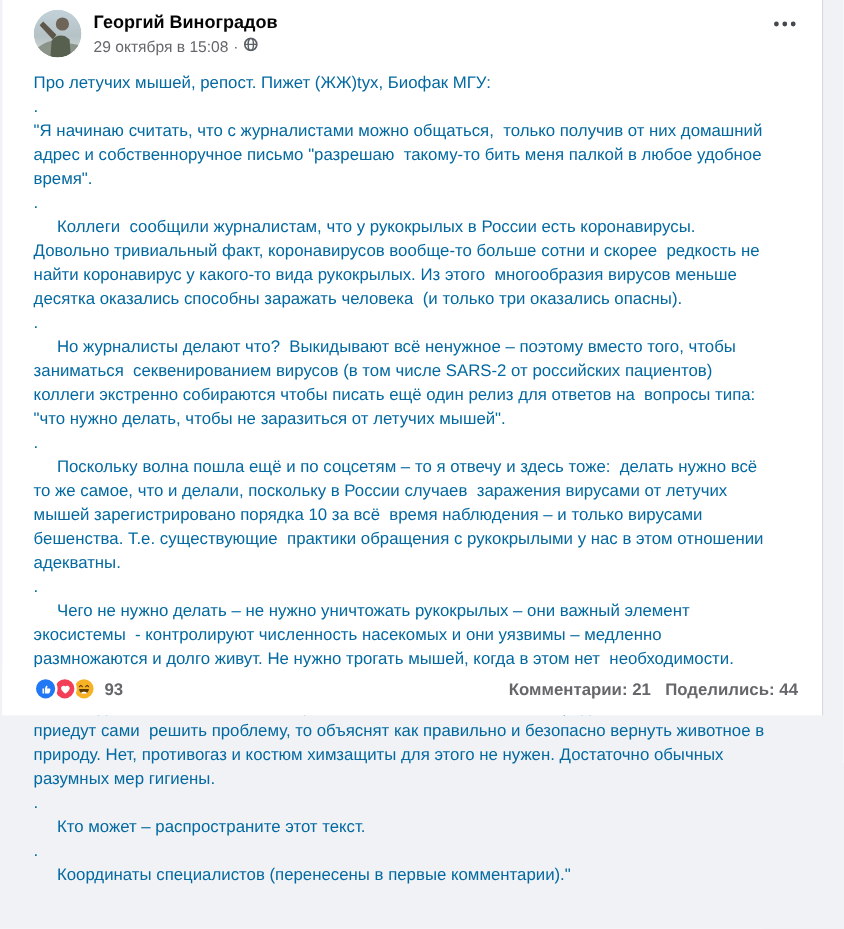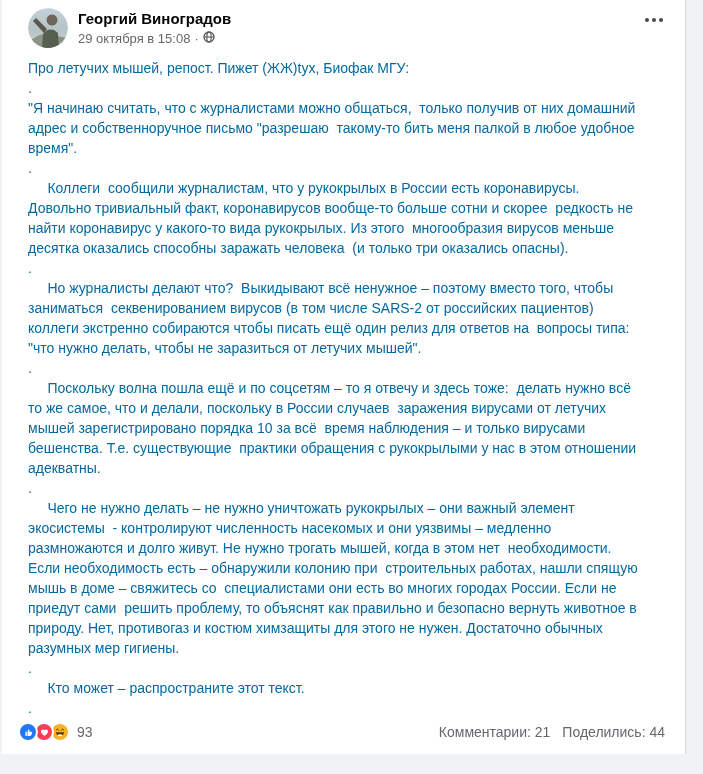--- a/index.html
+++ b/index.html
@@ -6,21 +6,21 @@
   html,body { width:703px; height:774px; overflow:hidden; }
   body {
     background:#f0f2f5;
     font-family:"Liberation Sans", sans-serif;
     color:#050505;
   }
   .post-card {
     position:relative;
     margin-left:2px;
     width:684px;
-    height:754px;
+    height:596px;
     background:#ffffff;
     border-right:1px solid #d8dadf;
   }
   
   .header {
     display:flex;
     align-items:flex-start;
     padding:8px 20px 0 26px;
   }
   .avatar {
@@ -71,21 +71,22 @@
     white-space:pre-wrap;
   }
   
   .footer {
     position:absolute;
     left:0; right:0; bottom:0;
     background:#ffffff;
     display:flex;
     align-items:center;
     justify-content:space-between;
-    padding:8px 20px 12px 16px;
+    padding:8px 20px 12px 26px;
+    font-weight:bold;
   }
   .reactions {
     display:flex;
     align-items:center;
     cursor:pointer;
   }
   .reaction-badge {
     width:20px; height:20px;
     border-radius:50%;
     border:2px solid #ffffff;

